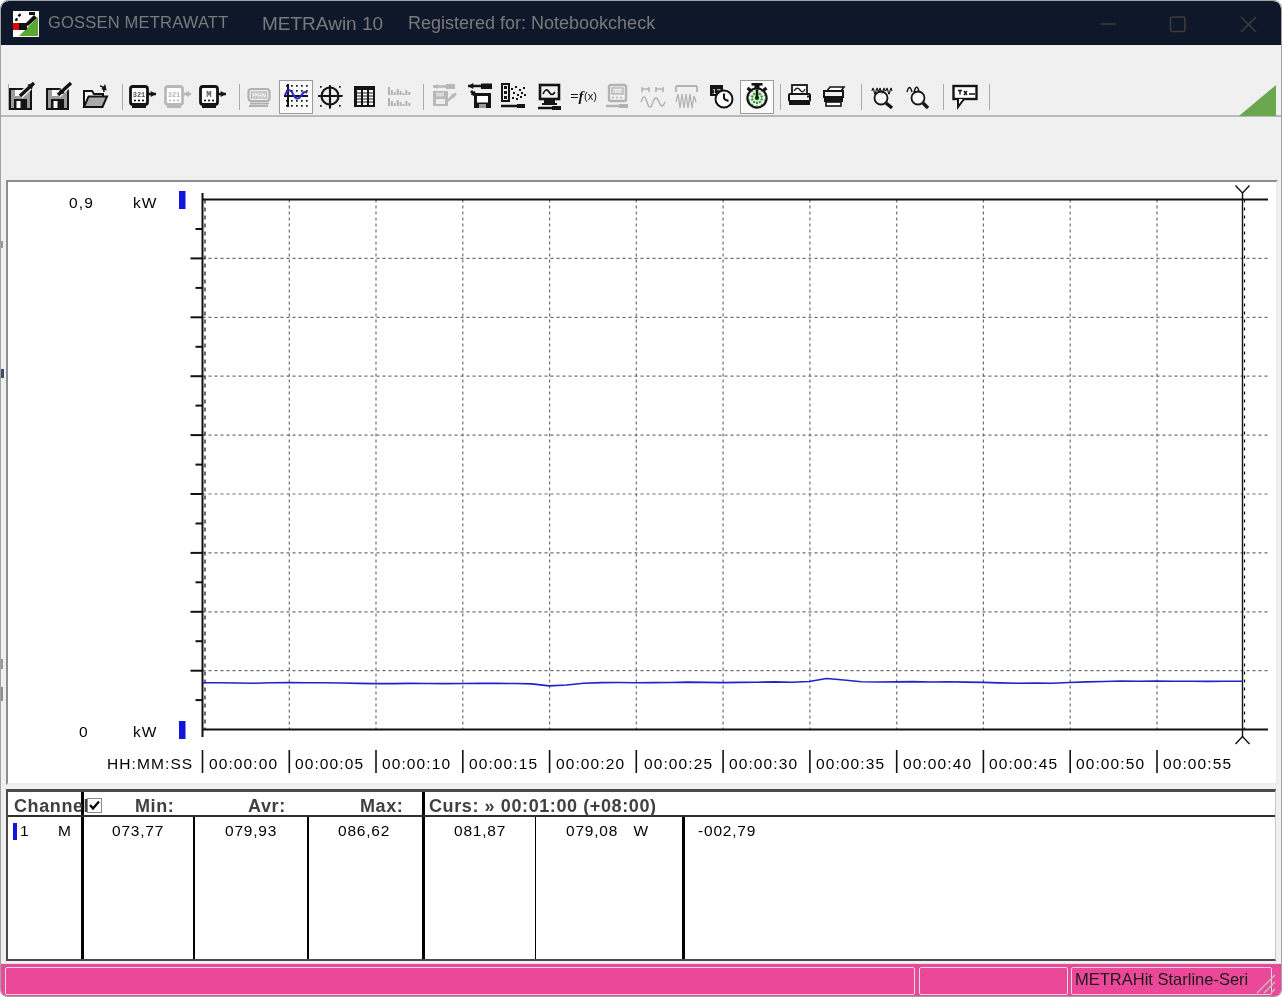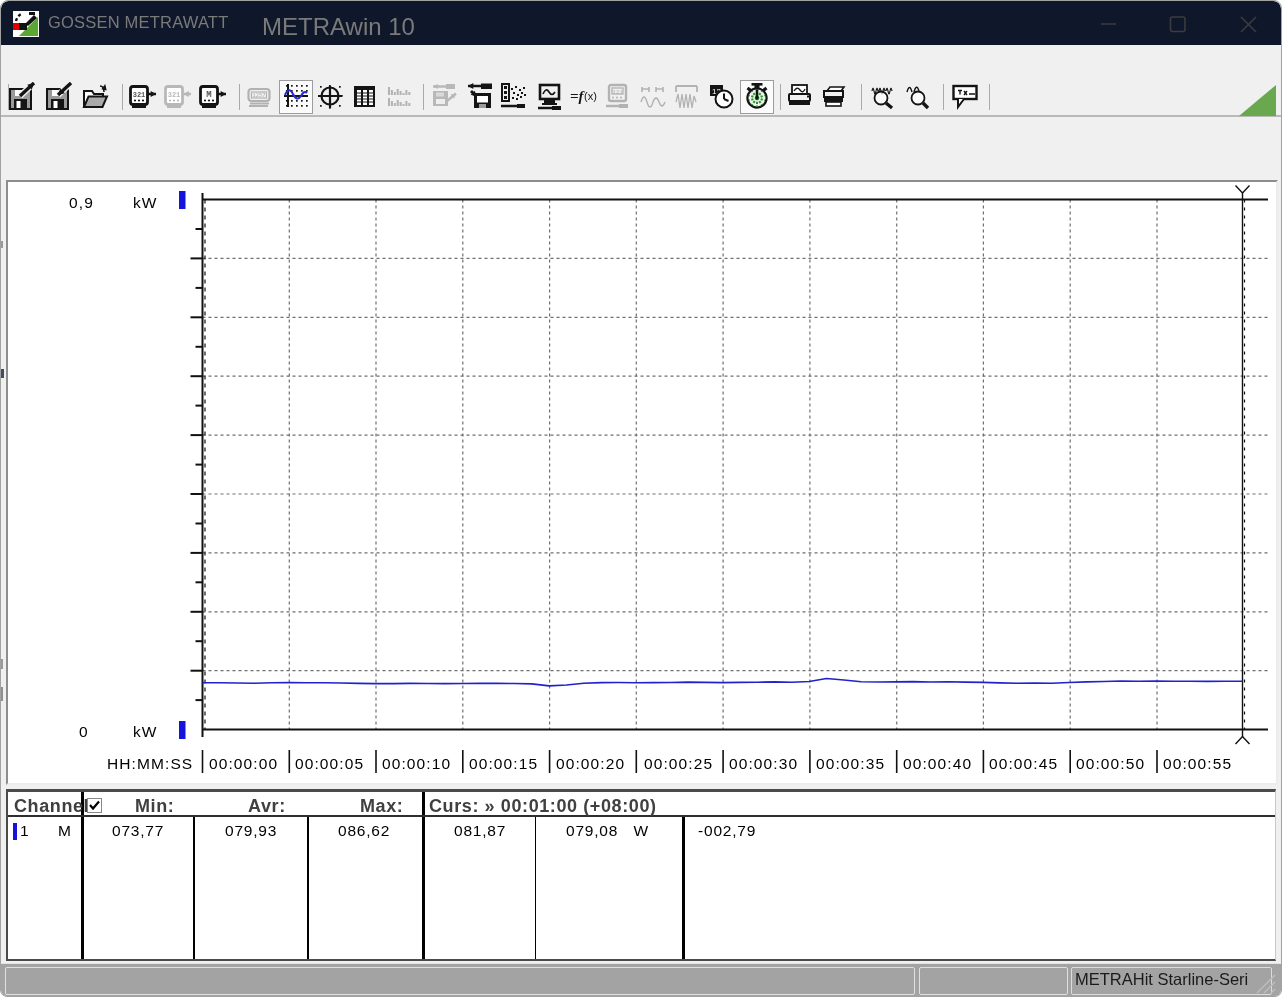--- a/index.html
+++ b/index.html
@@ -2,21 +2,21 @@
 <html><head>
 <meta charset="utf-8">
 <style>
 * { margin:0; padding:0; box-sizing:border-box; }
 html,body { width:1282px; height:997px; background:#fff; font-family:"Liberation Sans", sans-serif; overflow:hidden; }
 #win { position:absolute; left:0; top:0; width:1282px; height:997px; background:#f0f0f0;
   border:1px solid #a2a2a2; border-radius:8px 8px 7px 7px; overflow:hidden; }
 .abs { position:absolute; }
 
 #titlebar { position:absolute; left:0; top:0; width:100%; height:44px; background:#0f172a; border-radius:8px 8px 0 0; }
-#titlebar .t { position:absolute; top:12px; font-size:24px; color:#7a7a7a; white-space:pre; }
+#titlebar .t { position:absolute; top:12px; font-size:19px; color:#7a7a7a; white-space:pre; }
 
 #menubar { position:absolute; left:0; top:44px; width:100%; height:33px; background:#f8f8f8; border-bottom:1px solid #d7d7d7; }
 #menubar span { position:absolute; top:6px; font-size:18px; color:#4d4d4d; }
 
 #toolbar { position:absolute; left:0; top:78px; width:100%; height:38px; background:#f0f0f0; border-bottom:2px solid #b9b9b9; }
 .tsep { position:absolute; top:5px; width:1px; height:26px; background:#a9a9a9; }
 .tico { position:absolute; top:3px; width:30px; height:30px; }
 .tbtn { position:absolute; top:1px; width:34px; height:34px; background:#fbfbfb; border:1px solid #9c9c9c; }
 
 #info { position:absolute; left:0; top:118px; width:100%; height:57px; background:#f0f0f0; border-bottom:1px solid #c4c4c4; }
@@ -27,38 +27,39 @@
 #chartsvg { position:absolute; left:7px; top:181px; }
 .clab { position:absolute; font-size:15.5px; color:#000; white-space:pre; letter-spacing:1.1px; }
 
 #tablepanel { position:absolute; left:5px; top:788px; width:1270px; height:172px; background:#fff;
   border-top:3px solid #4b4b4b; border-left:2px solid #4b4b4b; border-right:1px solid #c9c9c9; border-bottom:2px solid #4b4b4b; }
 #tablepanel .h { position:absolute; top:4px; font-size:18px; color:#404040; letter-spacing:0.6px;font-weight:bold; }
 #tablepanel .d { position:absolute; top:30px; font-size:15.5px; color:#000; letter-spacing:0.8px; }
 .vline { position:absolute; top:0; height:100%; background:#000; }
 .vline2 { position:absolute; top:24px; bottom:0; background:#000; }
 
-#statusbar { position:absolute; left:0; top:962px; width:100%; height:34px; background:#a3a3a3; border-top:1px solid #e3e3e3; }
+#statusbar { position:absolute; left:0; top:962px; width:100%; height:34px; background:#ec4899; border-top:1px solid #e3e3e3; }
 </style>
 </head>
 <body>
 <div id="win">
 
   <div id="titlebar">
     <svg class="abs" style="left:12px;top:10px" width="26" height="26" viewBox="0 0 26 26">
       <rect x="0" y="0" width="26" height="26" fill="#fdfdfd"></rect>
       <polygon points="6,25 25,25 25,6" fill="#5aa832"></polygon>
       <rect x="0" y="12" width="7" height="7" fill="#e00000"></rect>
       <rect x="6" y="12" width="8" height="7" fill="#111"></rect>
       <polygon points="12,13 21,4 24,7 15,15" fill="#111"></polygon>
       <path d="M3,10 A 11,11 0 0 1 8,3" stroke="#111" stroke-width="2.4" fill="none" stroke-dasharray="3,2.4"></path>
       <rect x="16" y="1" width="6" height="3" fill="#111"></rect>
     </svg>
     <span class="t" style="left:47px;font-size:16.5px;letter-spacing:0.2px">GOSSEN METRAWATT</span>
     <span class="t" style="left:261px">METRAwin 10</span>
+    <span class="t" style="left:407px;font-size:18px">Registered for: Notebookcheck</span>
     <svg class="abs" style="left:1095px;top:0" width="170" height="44" viewBox="0 0 170 44">
       <line x1="5" y1="23" x2="20" y2="23" stroke="#3c3c3c" stroke-width="1.6"></line>
       <rect x="74.5" y="16" width="14.5" height="14.5" rx="2" fill="none" stroke="#3c3c3c" stroke-width="1.6"></rect>
       <line x1="145" y1="16" x2="160" y2="31" stroke="#3c3c3c" stroke-width="1.6"></line>
       <line x1="160" y1="16" x2="145" y2="31" stroke="#3c3c3c" stroke-width="1.6"></line>
     </svg>
   </div>
 
 
   <div id="toolbar">

